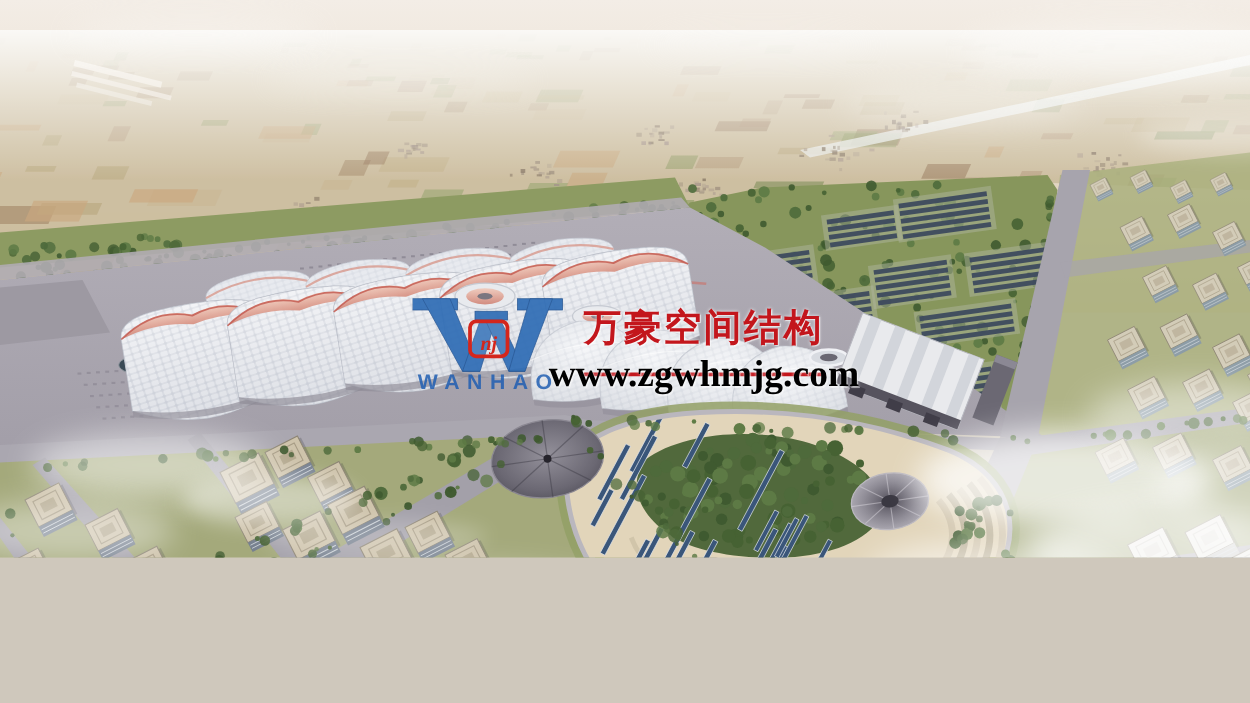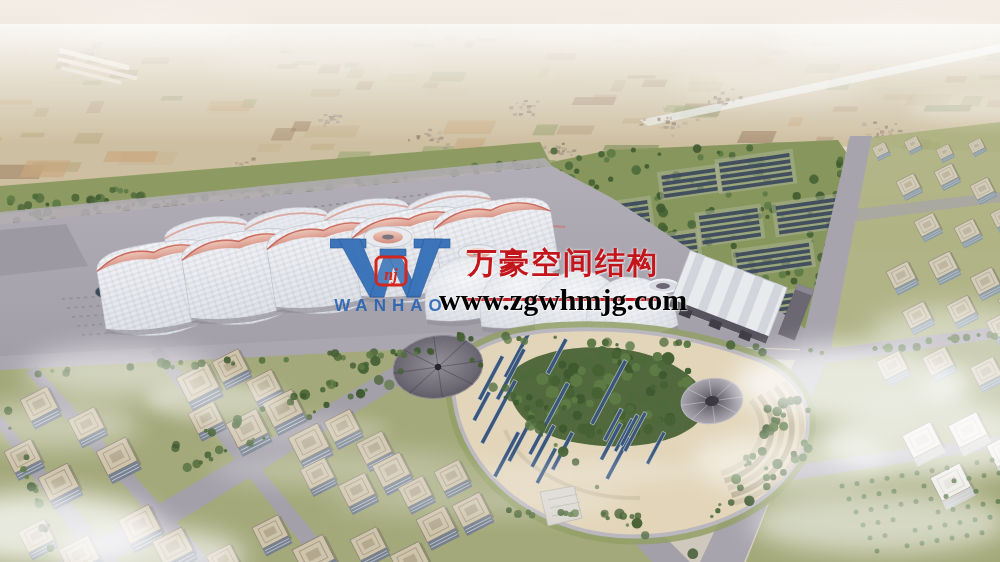--- a/index.html
+++ b/index.html
@@ -1,16 +1,16 @@
 <!DOCTYPE html>
 <html><head>
 <meta charset="utf-8">
 <style>
   html,body{margin:0;padding:0;background:#cfc8bc;}
-  .stage{position:relative;width:1000px;height:562px;overflow:hidden;
+  .stage{position:relative;width:1000px;height:446px;overflow:hidden;
          font-family:"Liberation Sans",sans-serif;}
   .stage svg.scene{position:absolute;left:0;top:0;}
   
   .wm{position:absolute;pointer-events:none;user-select:none;}
   .wm-logo{left:330px;top:237px;width:122px;height:62px;}
   .wm-wordmark{left:326px;top:296px;width:130px;text-align:center;
     font-weight:bold;font-size:17px;letter-spacing:6px;color:rgba(32,94,178,.85);}
   .wm-company{left:467px;top:247px;font-size:30px;font-weight:bold;letter-spacing:2px;
     color:#c3161c;border-bottom:3px solid #c3161c;padding-bottom:19px;line-height:1.05;
     text-shadow:0 0 3px rgba(255,255,255,.85),1px 1px 0 rgba(255,255,255,.5);

